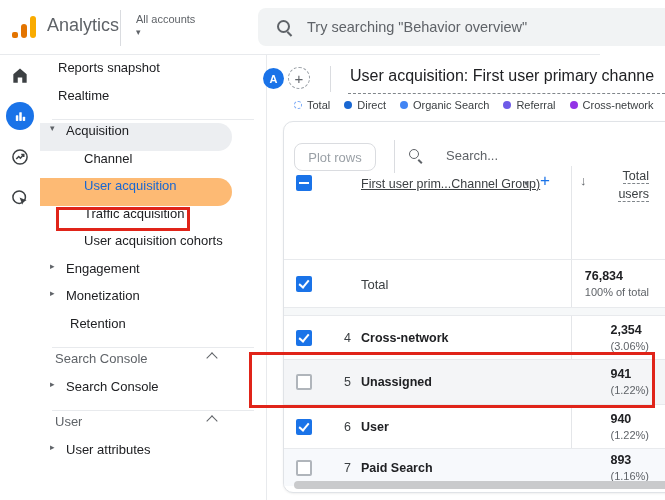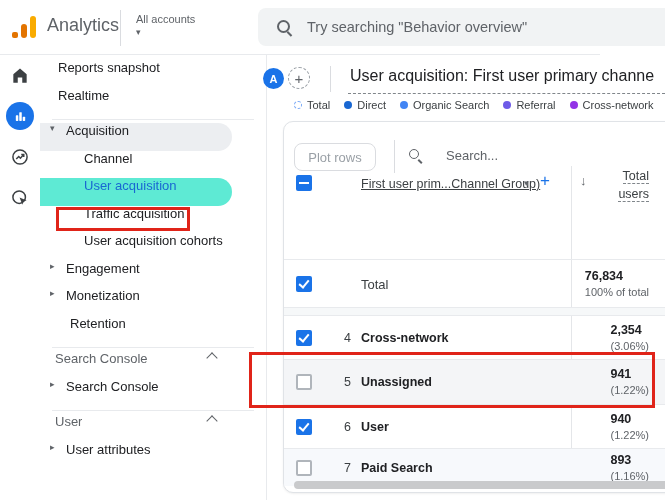--- a/index.html
+++ b/index.html
@@ -30,21 +30,21 @@
            box-sizing:border-box;padding-top:6px;overflow:hidden;}
   .sb-row{display:flex;align-items:flex-start;height:27.5px;width:192px;font-size:13px;white-space:nowrap;box-sizing:border-box;}
   .sb-item{padding-left:18px;}
   .sb-item2{padding-left:30px;}
   .sb-sub{padding-left:44px;}
   .sb-section{padding-left:15px;color:#5f6368;}
   .sb-parent{padding-left:10px;}
   .sb-caret{width:16px;font-size:9px;color:#5f6368;flex:0 0 auto;}
   .sb-label{overflow:hidden;text-overflow:ellipsis;}
   .pill-gray{background:#eceef1;border-radius:0 16px 16px 0;}
-  .sb-row.active{background:#5eead4;border-radius:0 16px 16px 0;}
+  .sb-row.active{background:#fdba74;border-radius:0 16px 16px 0;}
   .sb-row.active .sb-label{color:#1967d2;}
   .chev-up{width:7px;height:7px;border-left:1.6px solid #5f6368;border-top:1.6px solid #5f6368;transform:rotate(45deg);
            margin-left:auto;margin-right:16px;margin-top:3px;}
   .sb-divider{height:1px;background:#e8eaed;margin:3.5px 12px 3.5px 12px;}
   
   .avatar{position:absolute;left:263px;top:68px;width:21px;height:21px;border-radius:50%;background:#1a73e8;color:#fff;
           font-size:11px;font-weight:bold;display:flex;align-items:center;justify-content:center;}
   .add-comp{position:absolute;left:288px;top:67px;width:22px;height:22px;border-radius:50%;border:1px dashed #9aa0a6;
             color:#5f6368;font-size:15px;display:flex;align-items:center;justify-content:center;box-sizing:border-box;}
   .hd-sep{position:absolute;left:330px;top:66px;width:1px;height:26px;background:#dadce0;}

